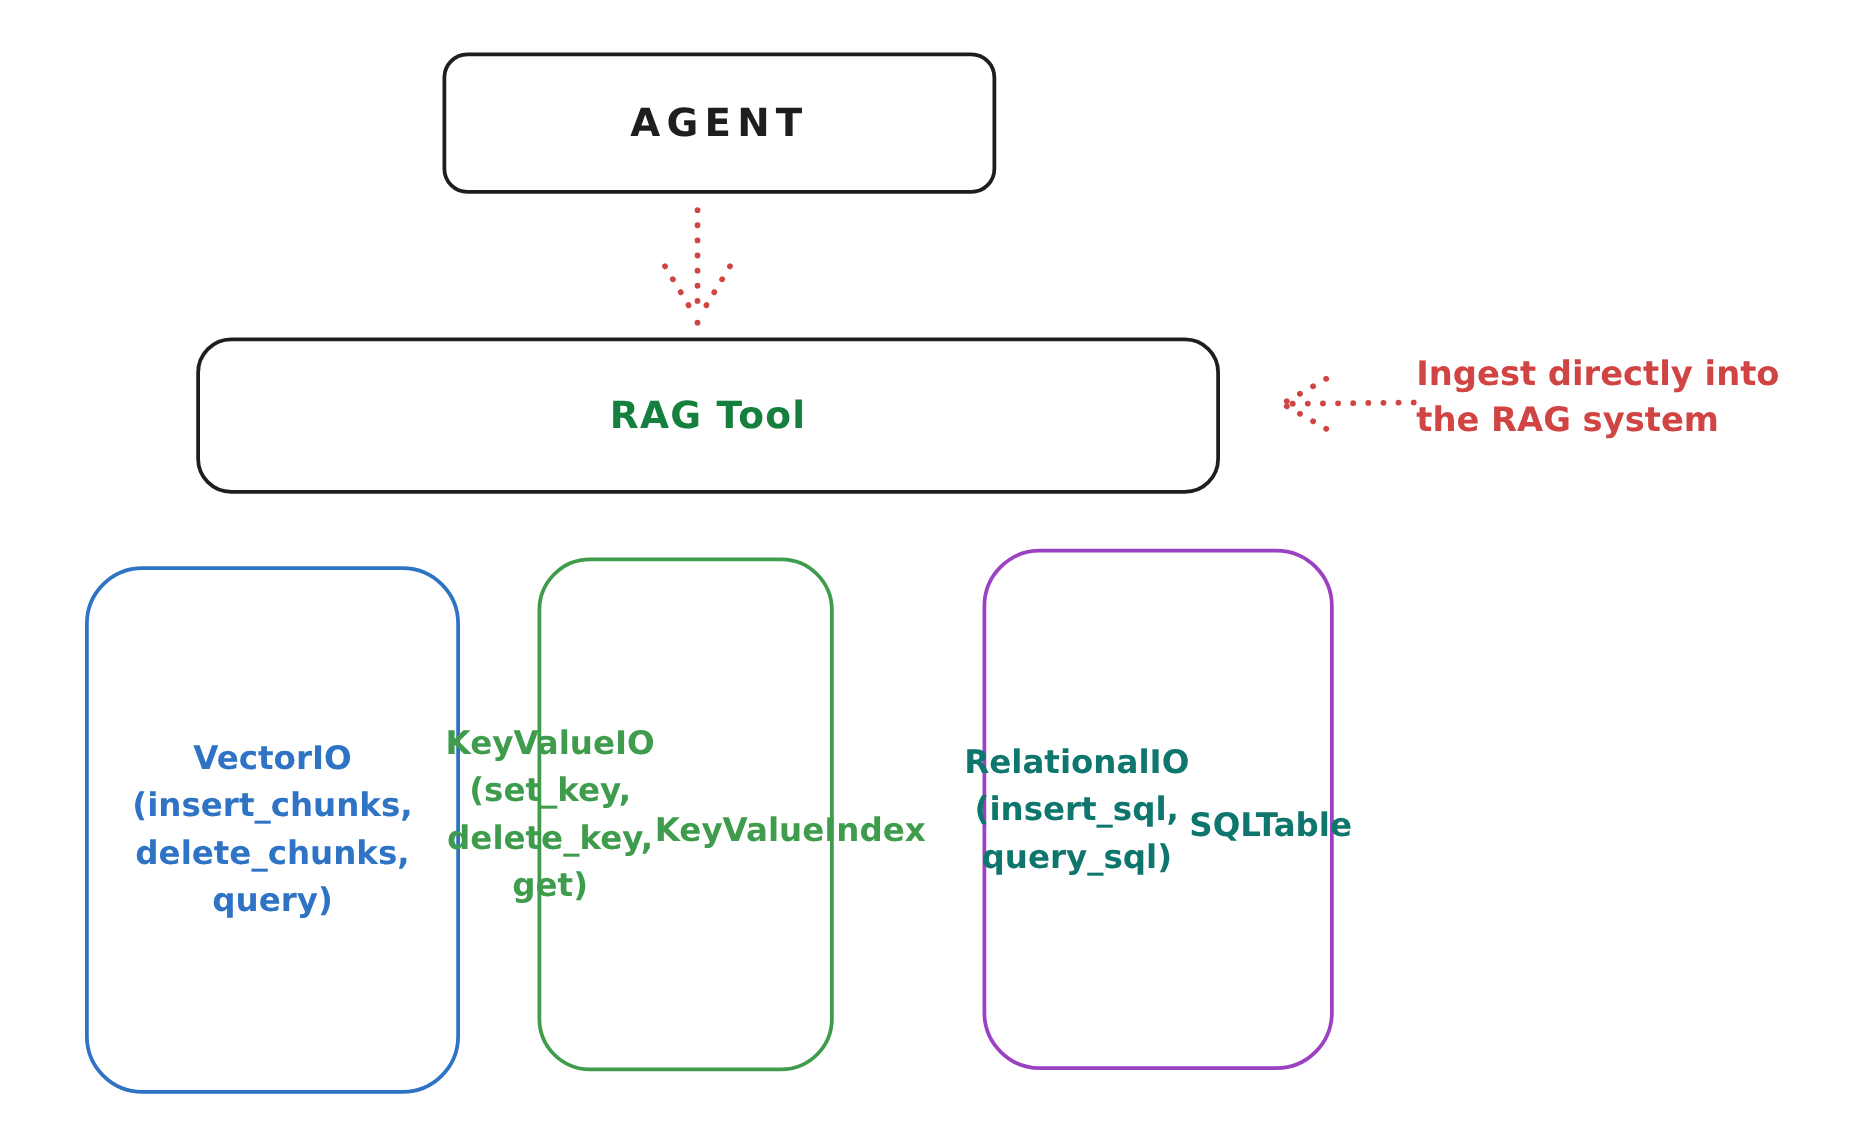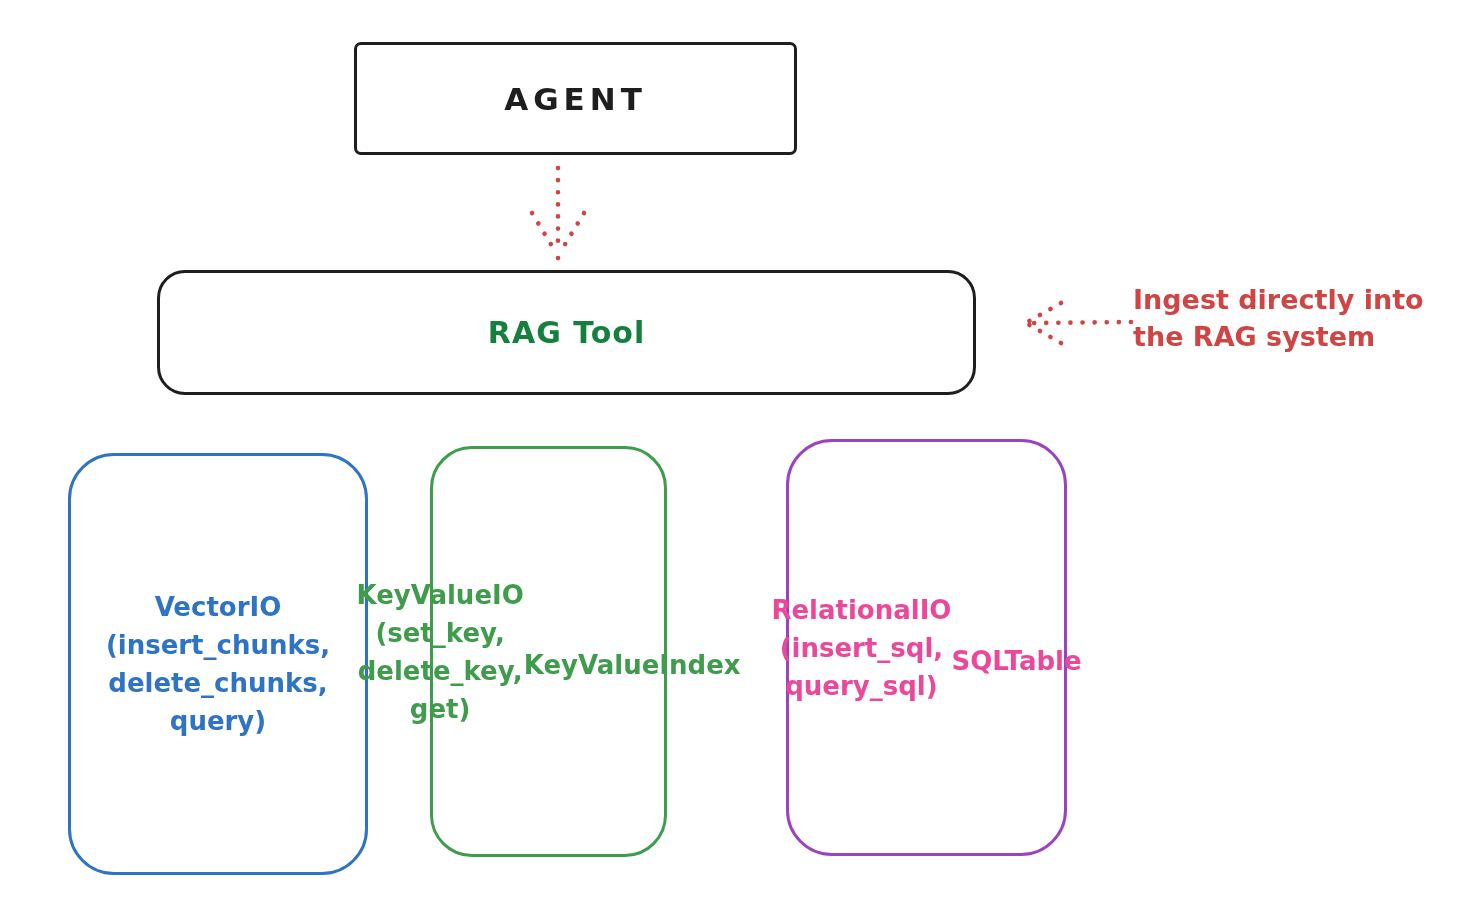--- a/index.html
+++ b/index.html
@@ -26,21 +26,21 @@
     display: flex;
     align-items: center;
     justify-content: center;
     box-sizing: border-box;
     background: #ffffff;
   }
   .node-agent {
     left: 354px; top: 42px;
     width: 443px; height: 113px;
     border: 3.5px solid #1e1e1e;
-    border-radius: 7px;
+    border-radius: 20px;
     color: #1e1e1e;
     font-size: 31px;
     font-weight: bold;
     letter-spacing: 5px;
   }
   .node-rag {
     left: 157px; top: 270px;
     width: 819px; height: 125px;
     border: 3.5px solid #1e1e1e;
     border-radius: 28px;
@@ -86,21 +86,21 @@
     width: 237px; height: 411px;
     border: 3.5px solid #3f9c4c;
     border-radius: 42px;
     color: #3f9c4c;
   }
   .backend-relational {
     left: 786px; top: 439px;
     width: 281px; height: 417px;
     border: 3.5px solid #9b42c3;
     border-radius: 46px;
-    color: #ec4899;
+    color: #0f766e;
   }
   .dotted {
     stroke: #d04543;
     stroke-width: 4.6;
     stroke-linecap: round;
     stroke-dasharray: 0.1 12;
     fill: none;
   }
 </style>
 </head>

